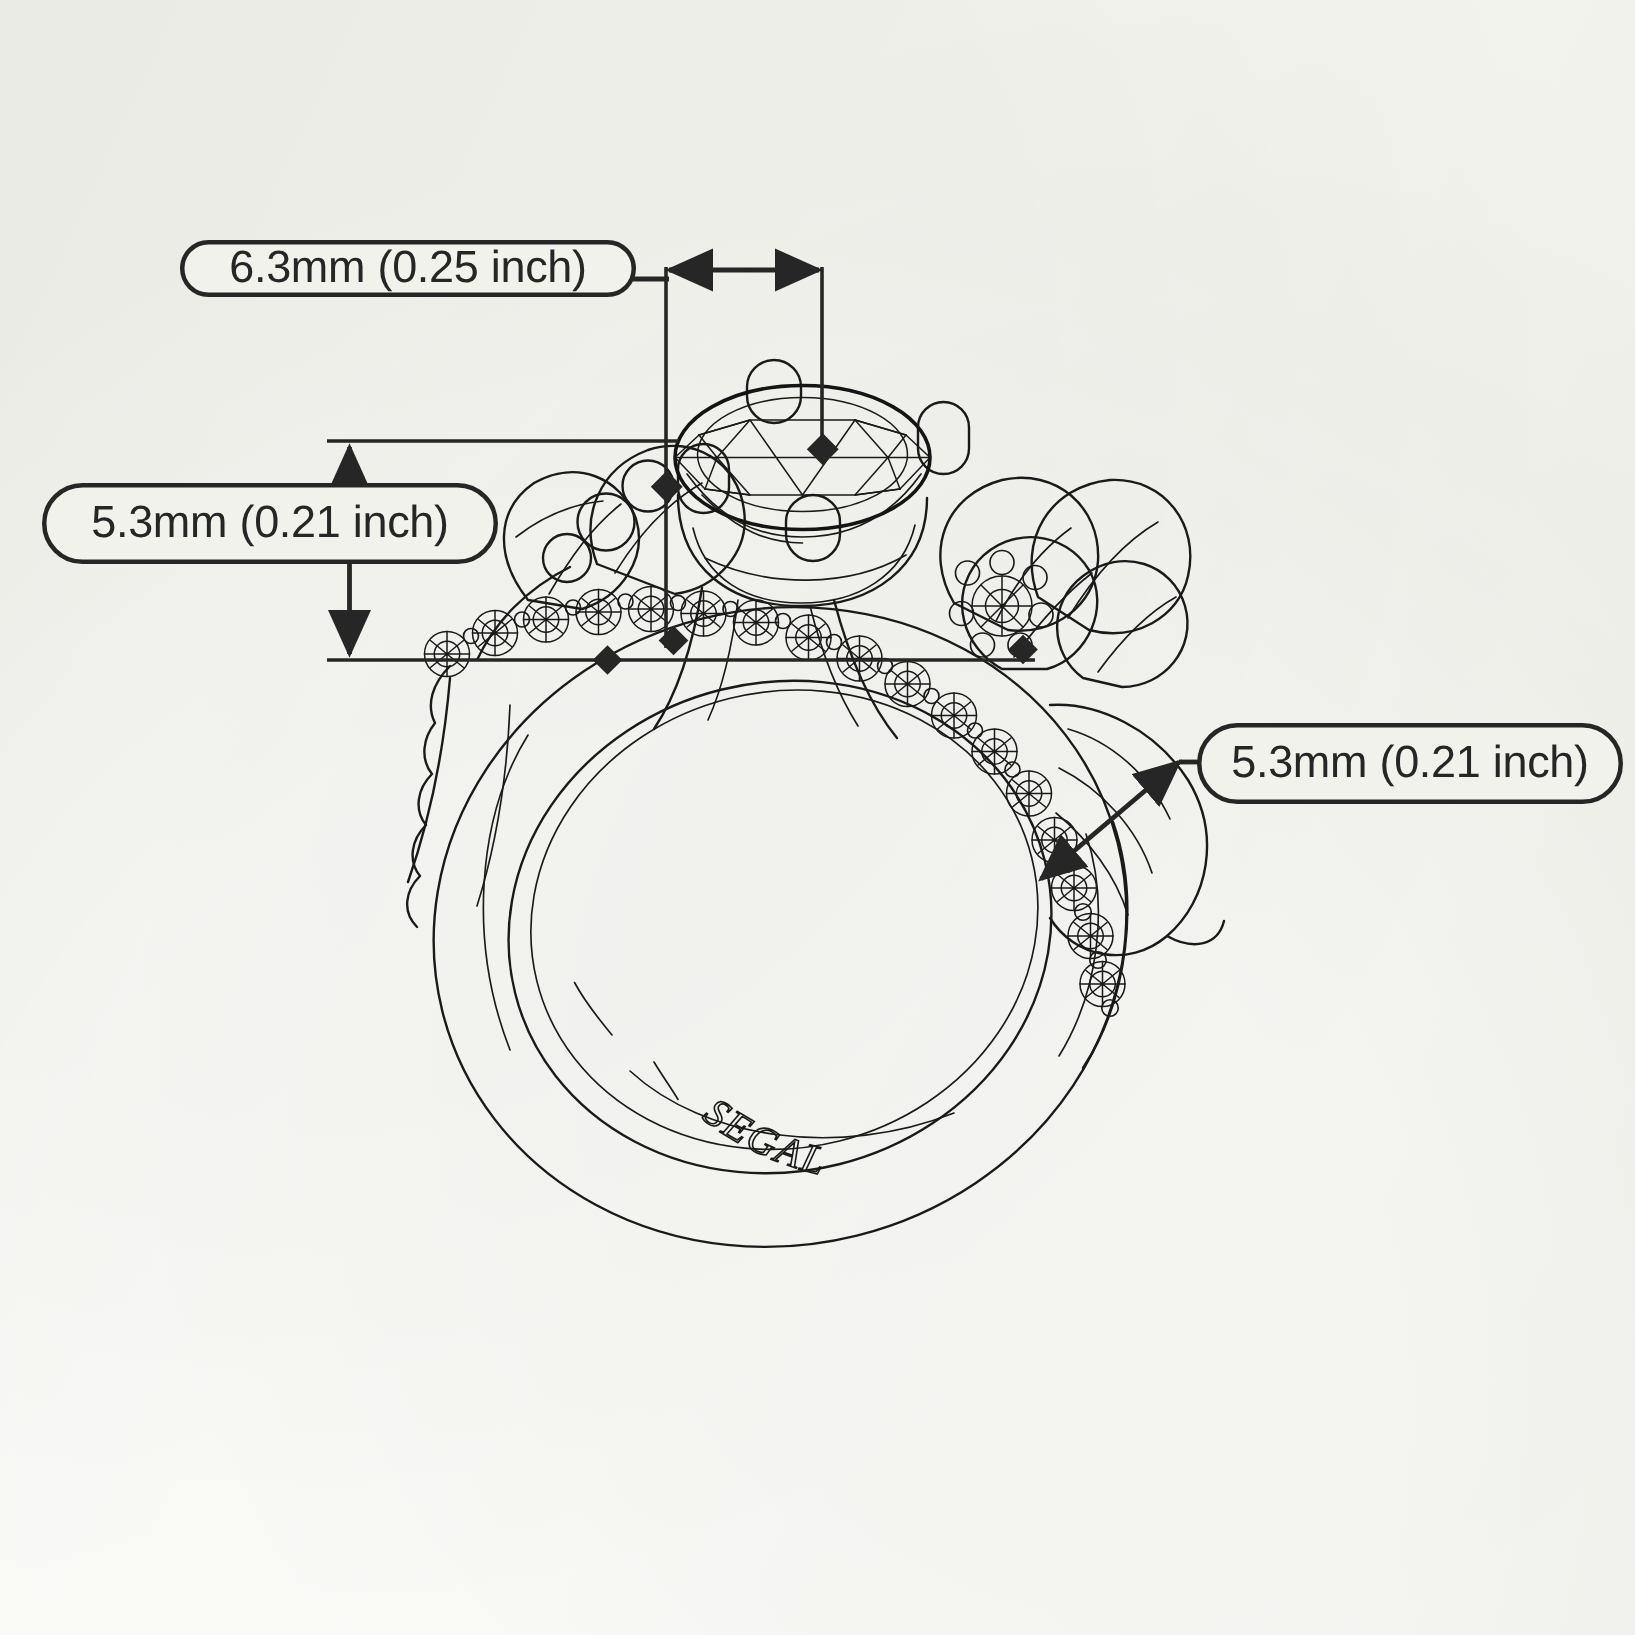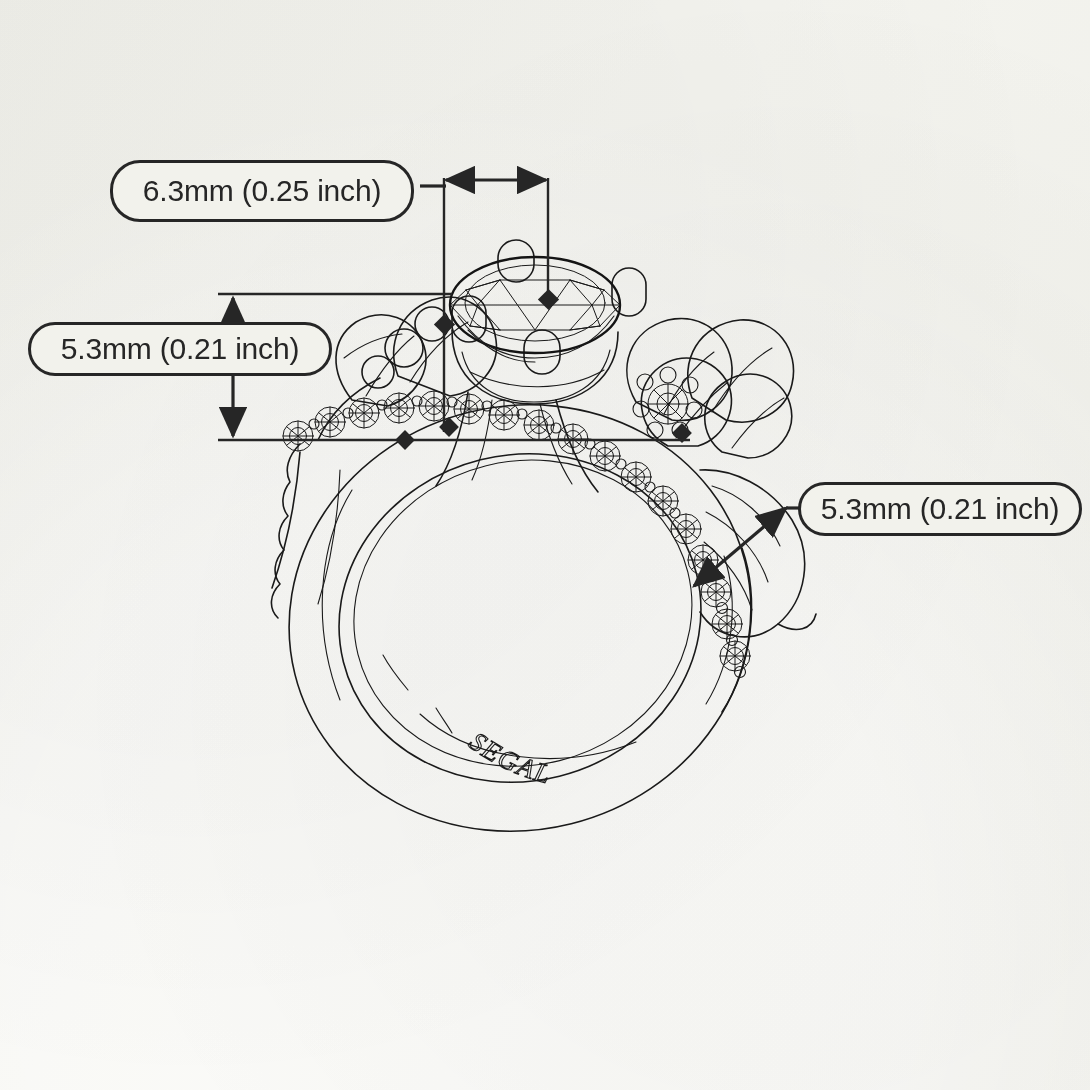--- a/index.html
+++ b/index.html
@@ -38,21 +38,21 @@
     box-sizing: border-box;
     background: #f2f2ec;
     border: 3.5px solid #262626;
     border-radius: 30px;
     color: #262626;
     font-size: 30px;
     letter-spacing: -0.2px;
     white-space: nowrap;
     padding: 0 16px;
   }
-  #label-width       { left: 110px; top: 160px; width: 304px; height: 62px; }
+  #label-width       { left: 120px; top: 160px; width: 304px; height: 38px; }
   #label-height      { left: 28px;  top: 322px; width: 304px; height: 54px; }
   #label-shoulder    { left: 798px; top: 482px; width: 284px; height: 54px; }
 </style>
 </head>
 <body>
 
 <div id="canvas">
 
   <div id="paper-texture"></div>
 

